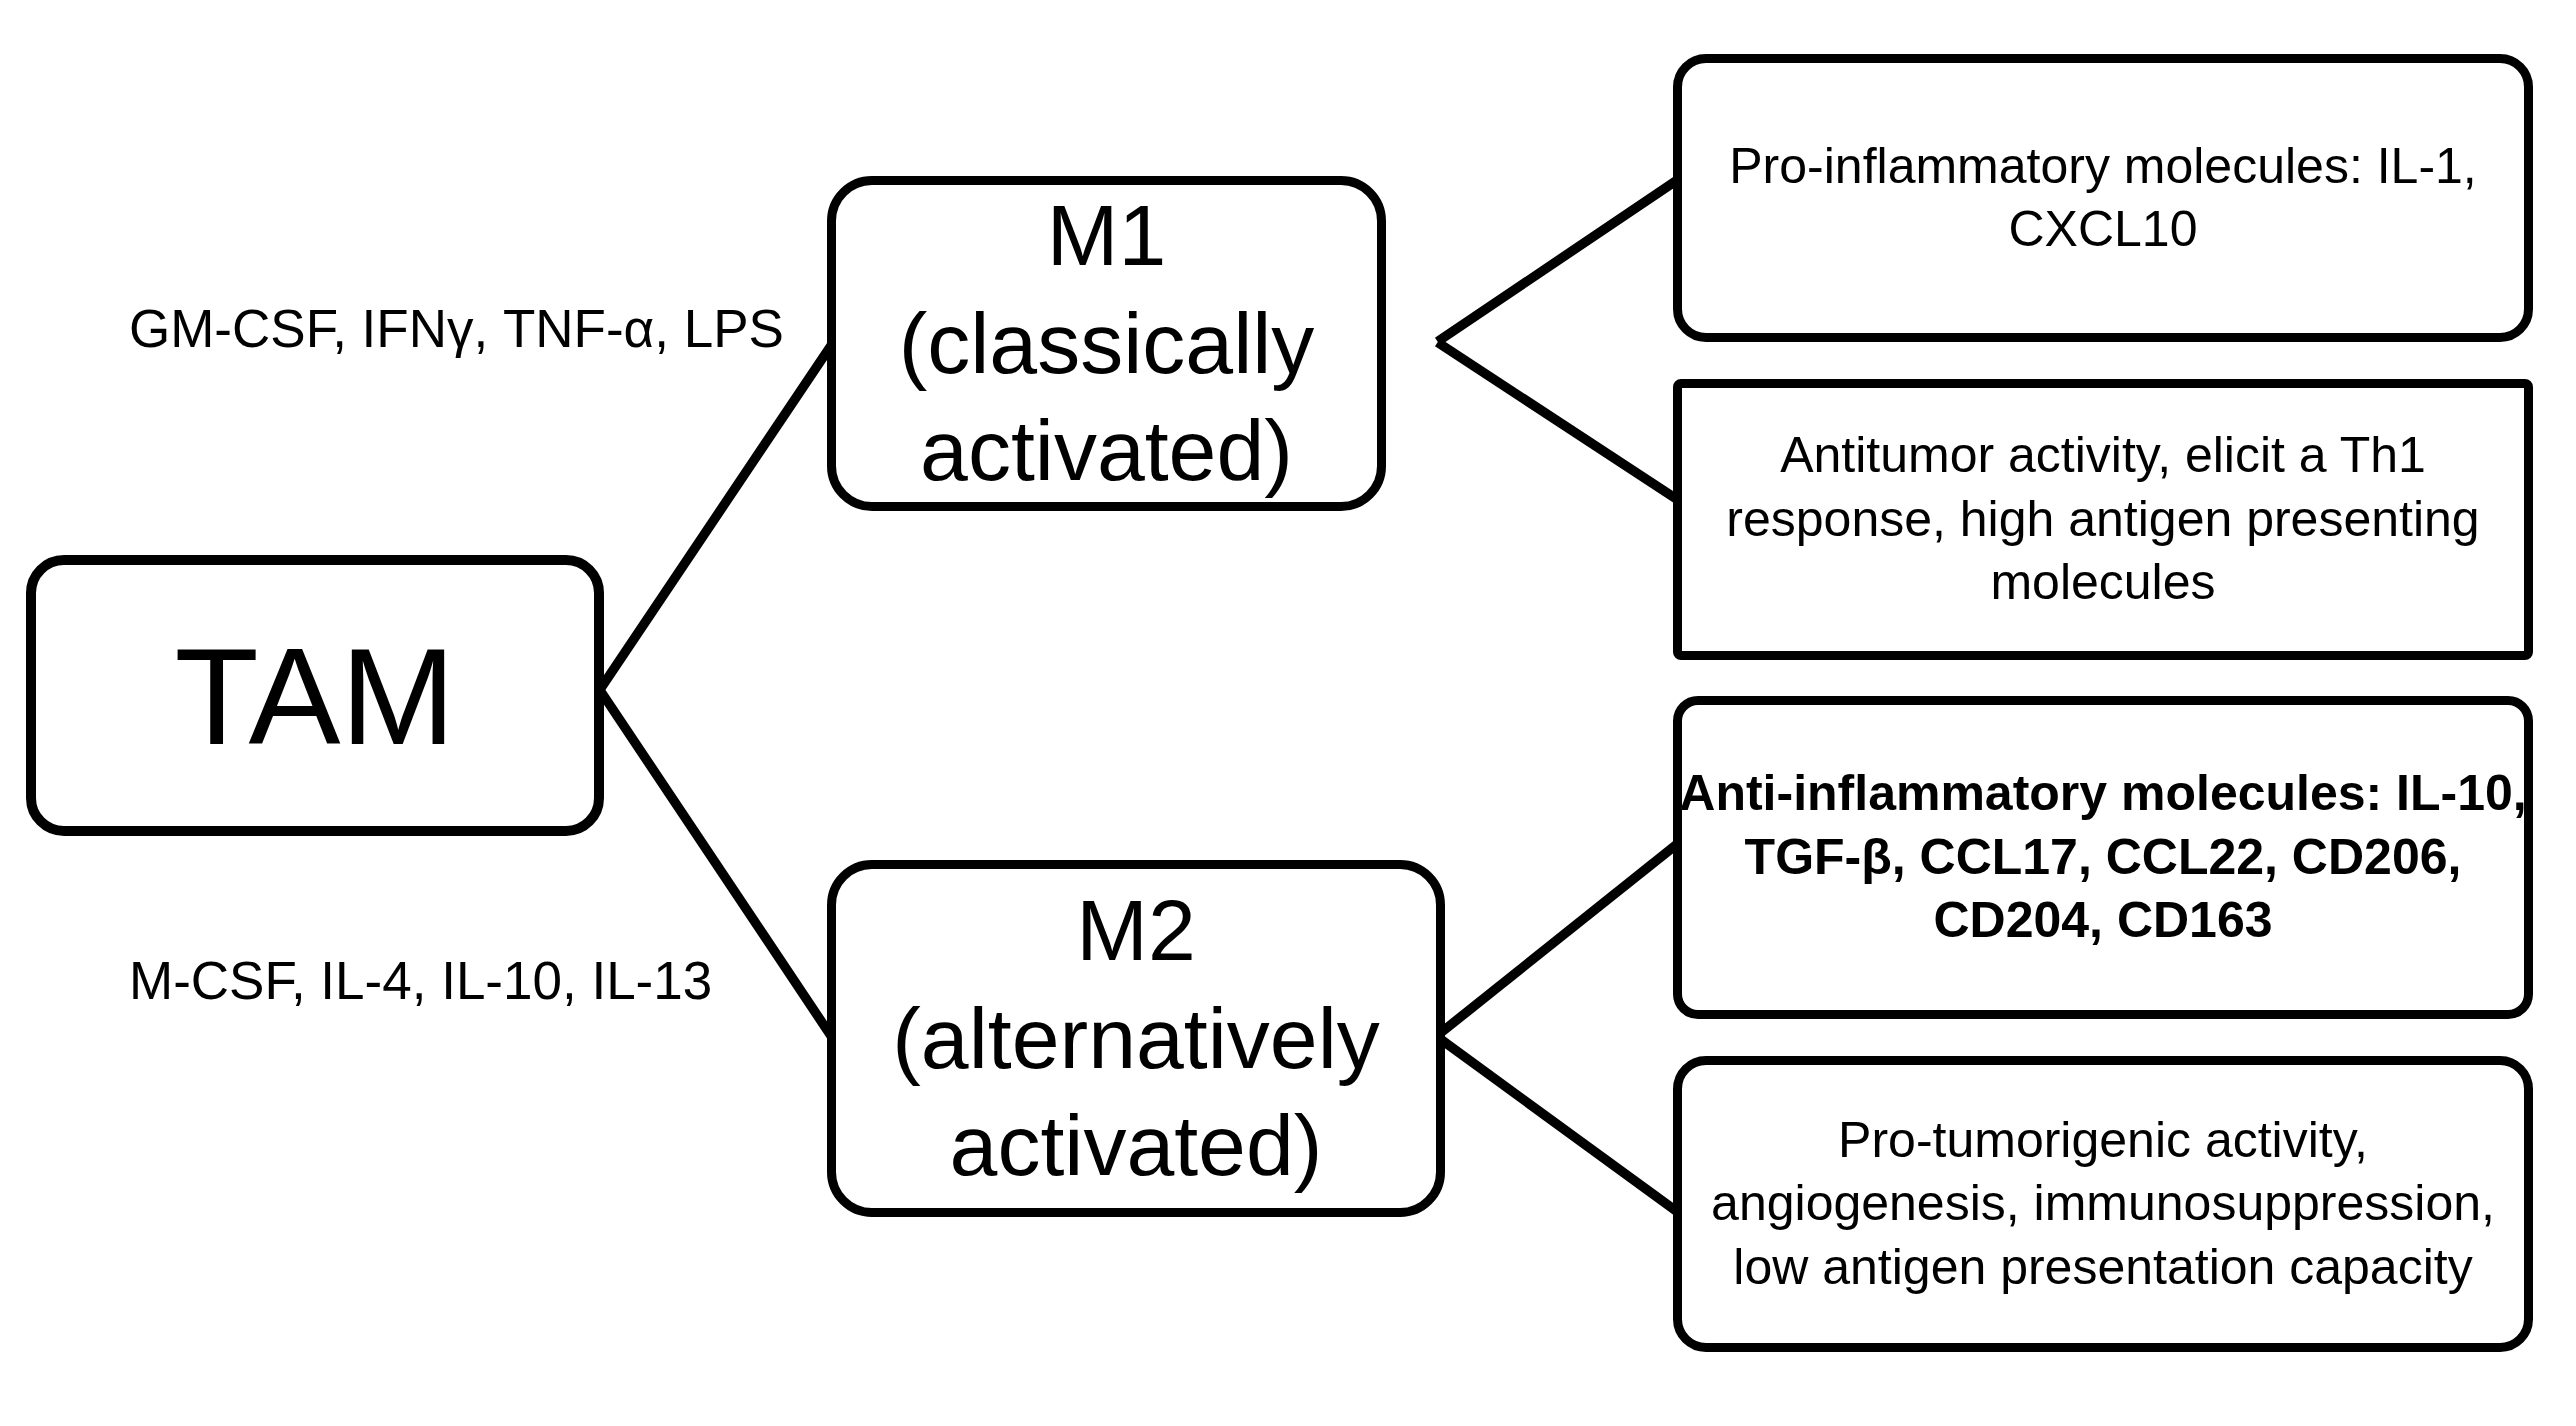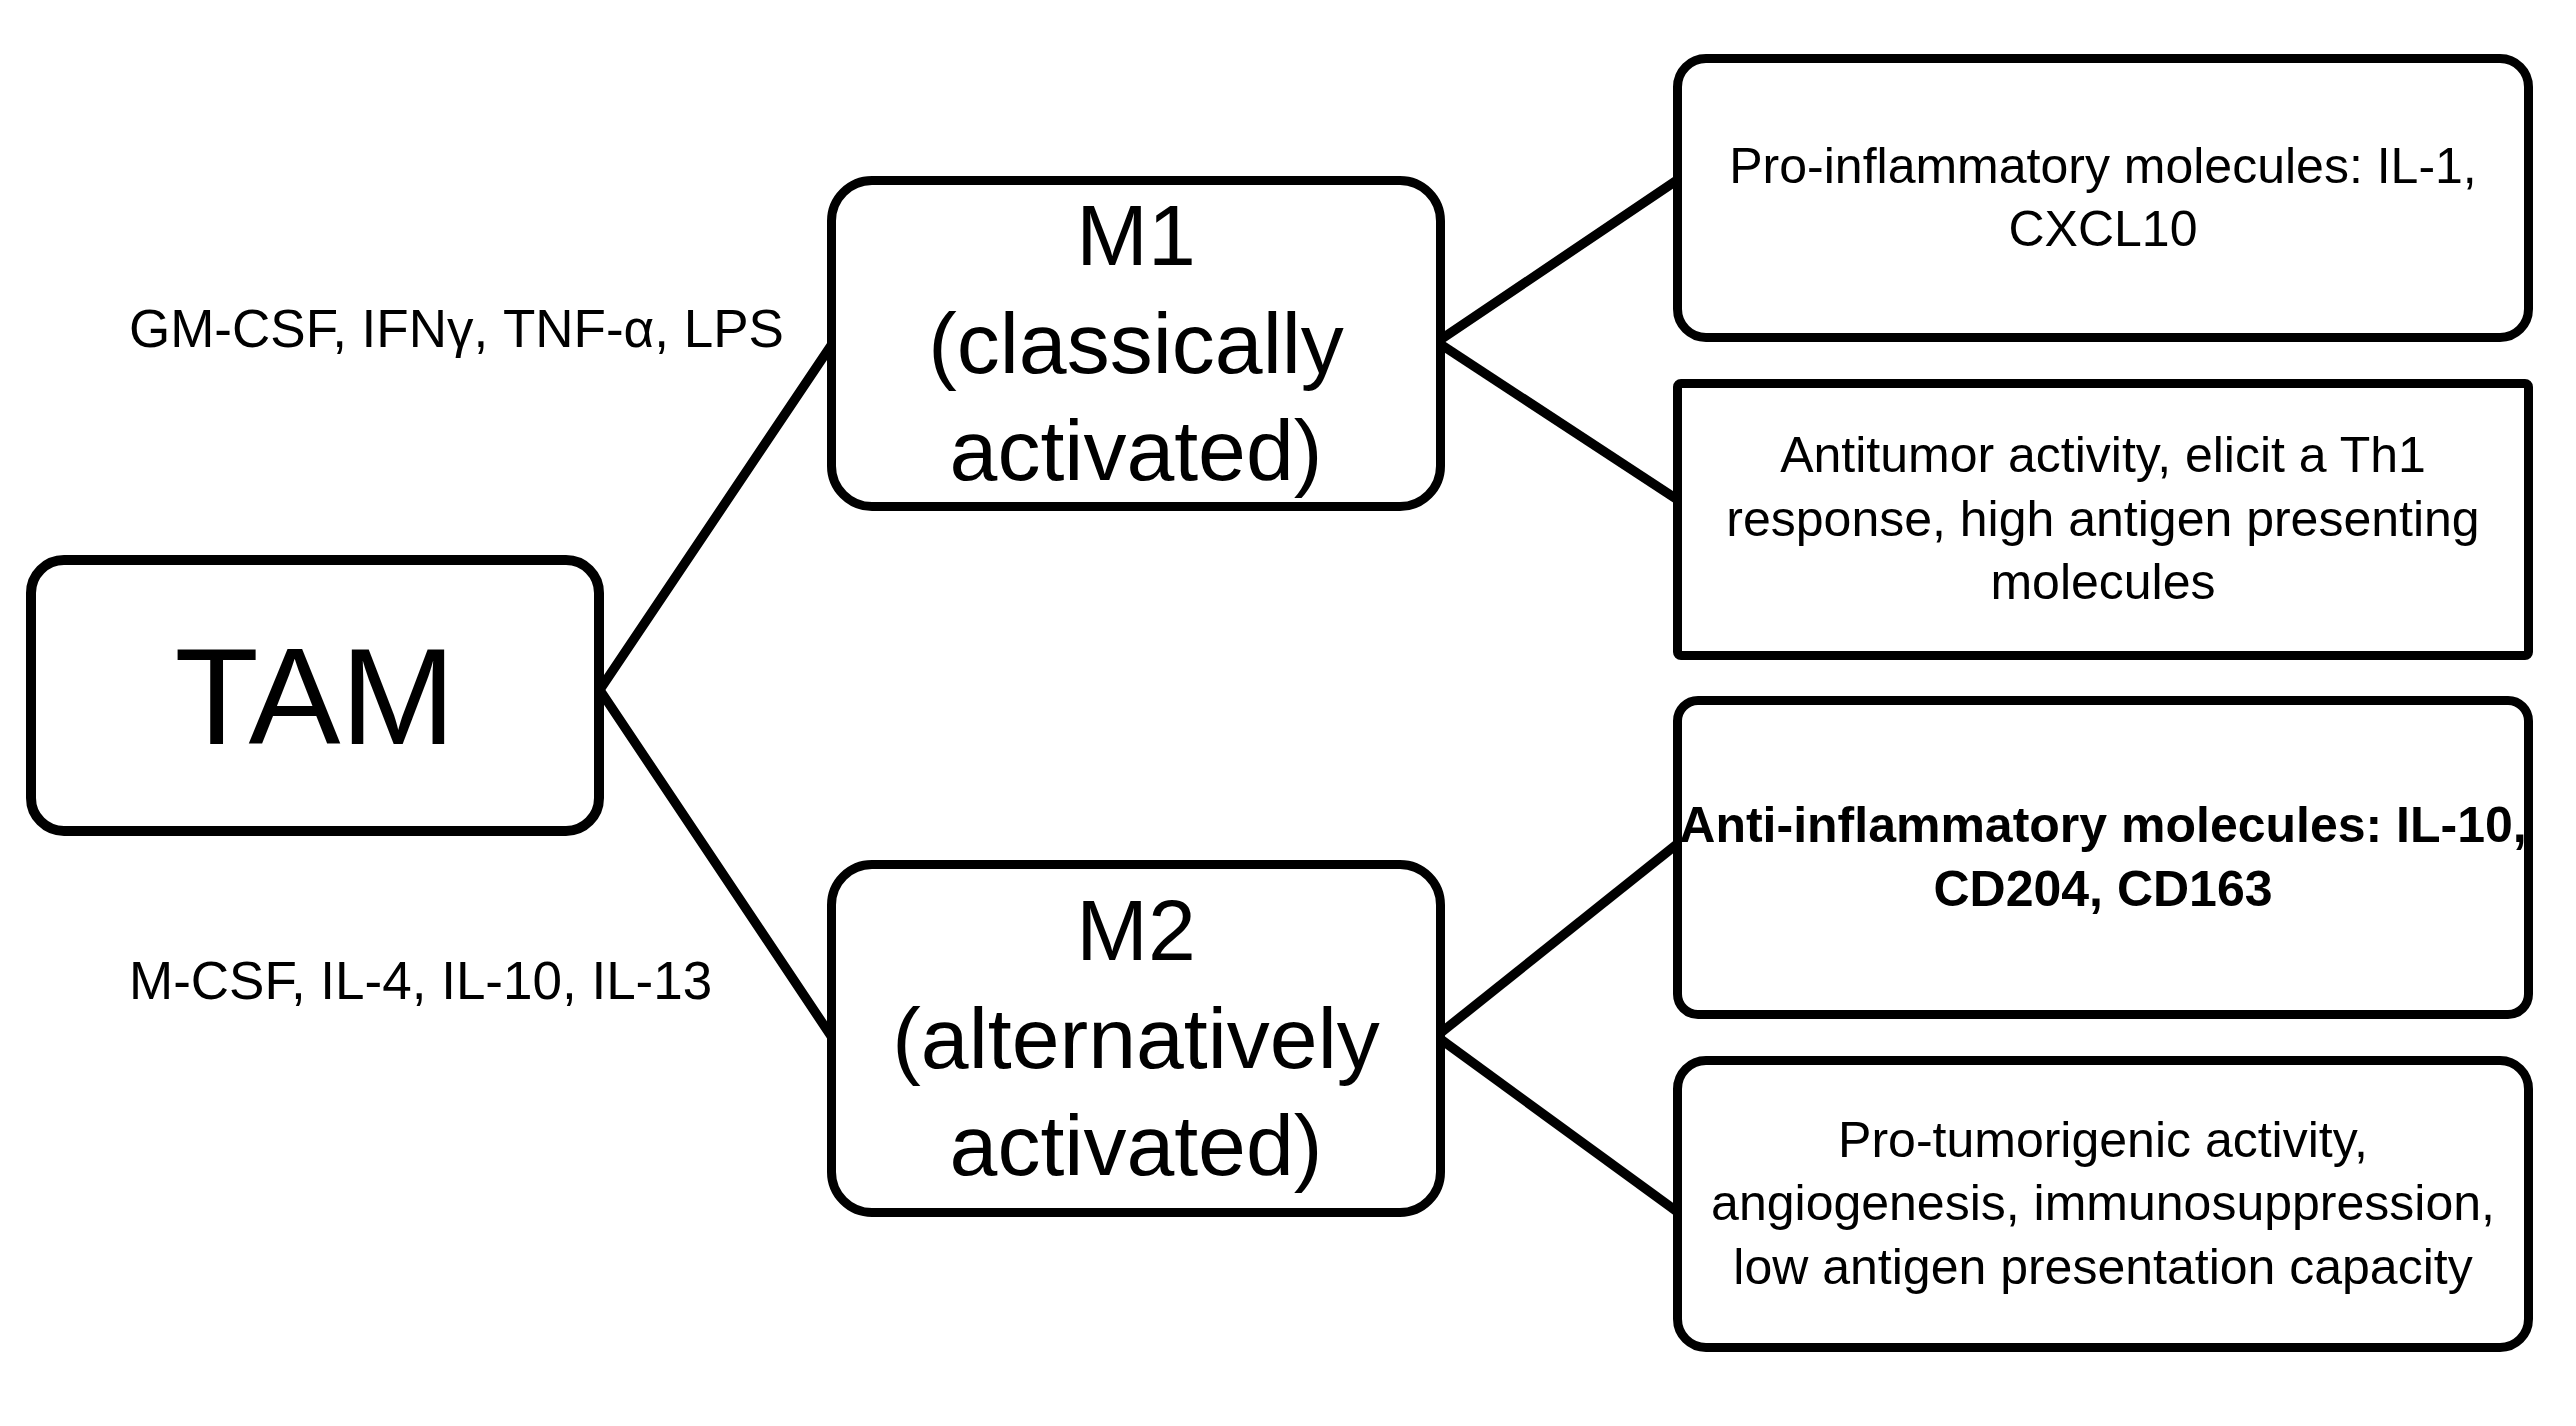--- a/index.html
+++ b/index.html
@@ -17,21 +17,21 @@
     border:9.5px solid var(--ink,#000); border-radius:41px;
     background:var(--bg,#fff);
     display:flex; flex-direction:column; align-items:center; justify-content:center;
     text-align:center;
   }
   .box .tline { white-space:nowrap; }
   
   .tam { left:26px; top:555px; width:578px; height:281px; border-width:10.3px; border-radius:38px; }
   .tam .tline { font-size:138px; line-height:1; }
   
-  .m1 { left:827px; top:176px; width:618px; height:335px; border-radius:45px; }
+  .m1 { left:827px; top:176px; width:559px; height:335px; border-radius:45px; }
   .m2 { left:827px; top:860px; width:618px; height:357px; border-radius:45px; }
   .midtext { font-size:86px; line-height:1.25; }
   
   .out1 { left:1673px; top:39px;   width:860px; height:288px; border-radius:33px; }
   .out2 { left:1673px; top:364px;  width:860px; height:281px; border-radius:8px; }
   .out3 { left:1673px; top:681px;  width:860px; height:323px; border-radius:25px;font-weight:bold; }
   .out4 { left:1673px; top:1041px; width:860px; height:296px; border-radius:33px; }
   .outtext { font-size:50px; line-height:1.27;margin-top:15px; }
   
   .edge-label {
@@ -79,20 +79,21 @@
   </div>
 
   <div class="box out2 outtext">
     <div class="tline">Antitumor activity, elicit a Th1</div>
     <div class="tline">response, high antigen presenting</div>
     <div class="tline">molecules</div>
   </div>
 
   <div class="box out3 outtext">
     <div class="tline">Anti-inflammatory molecules: IL-10,</div>
+    <div class="tline">TGF-β, CCL17, CCL22, CD206,</div>
     <div class="tline">CD204, CD163</div>
   </div>
 
   <div class="box out4 outtext">
     <div class="tline">Pro-tumorigenic activity,</div>
     <div class="tline">angiogenesis, immunosuppression,</div>
     <div class="tline">low antigen presentation capacity</div>
   </div>
 
 </div>

